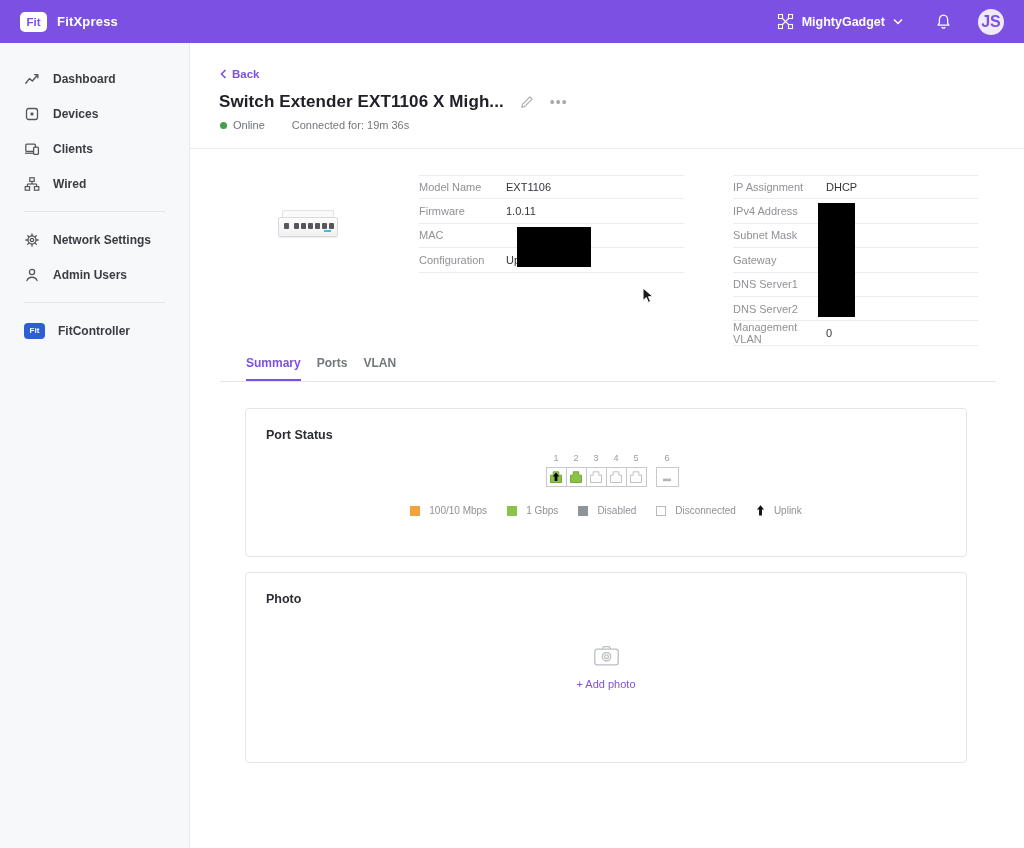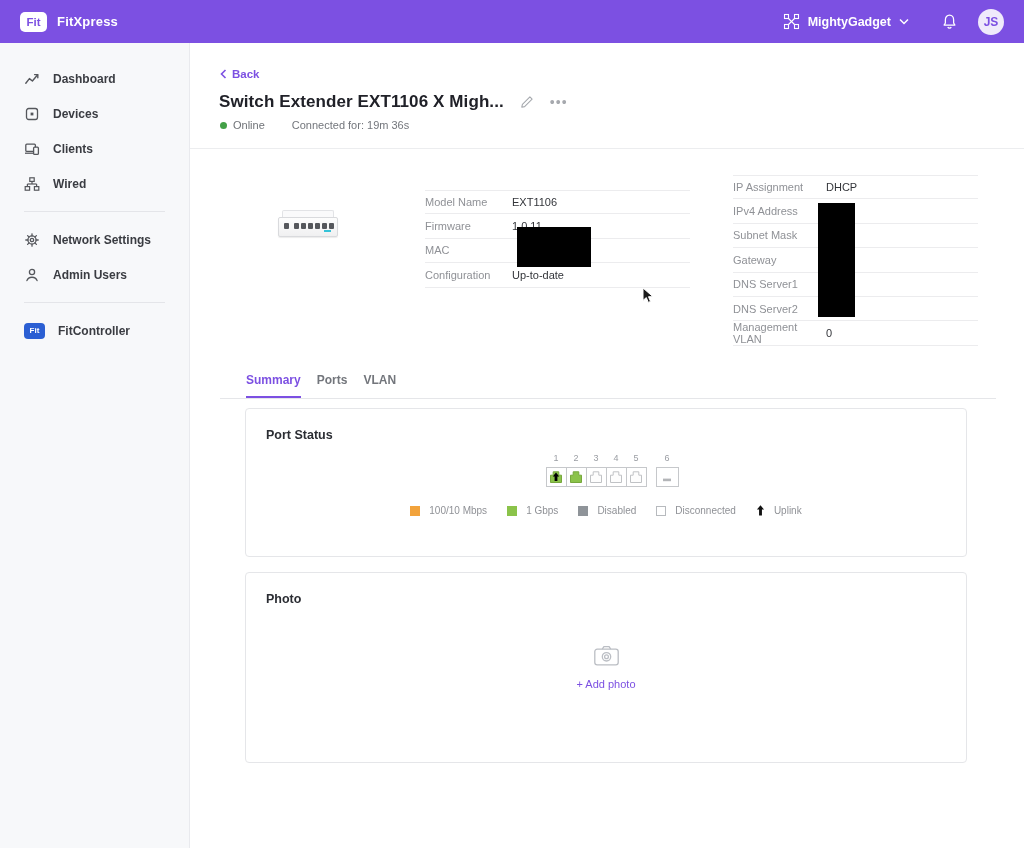--- a/index.html
+++ b/index.html
@@ -21,22 +21,22 @@
     width:27px; height:20px; background:#ffffff; border-radius:5px;
     color:#7C50E2; font-weight:bold; font-size:11.5px;
     display:flex; align-items:center; justify-content:center;
   }
   .brand { color:#ffffff; font-size:13px; font-weight:bold; margin-left:10px; letter-spacing:.2px; }
   .topbar-right { margin-left:auto; display:flex; }
   .site-switcher { display:flex; align-items:center; gap:8px; cursor:pointer; }
   .site-name { color:#ffffff; font-size:12.5px; font-weight:bold; }
   .bell-wrap { margin-left:32px; display:flex; align-items:center; cursor:pointer; }
   .avatar {
-    margin-left:20px; width:26px; height:26px; border-radius:50%;
-    background:#EFEAFB; color:#7C50E2; font-size:12px; font-weight:bold;
+    margin-left:26px; width:26px; height:26px; border-radius:50%;
+    background:#EFEAFB; color:#7C50E2; font-size:16px; font-weight:bold;
     display:flex; align-items:center; justify-content:center; cursor:pointer;
   }
 
   
   .sidebar {
     position:absolute; top:43px; left:0; bottom:0; width:190px;
     background:#F7F8FA; border-right:1px solid #E9EAEE; padding-top:18px;
   }
   .nav-item {
     height:35px; display:flex; align-items:center; gap:13px;
@@ -79,39 +79,39 @@
   .switch-top {
     position:absolute; left:4px; top:7px; width:52px; height:8px;
     background:#fafafb; border:1px solid #e2e3e6; border-bottom:none; border-radius:2px 2px 0 0;
   }
   .switch-ports { position:absolute; left:6px; top:20px; display:flex; gap:2px; align-items:flex-start; }
   .sp { width:5px; height:6px; background:#55575c; border-radius:1px; }
   .sp.first { margin-right:3px; }
   .sp-led { position:absolute; left:46px; top:27px; width:7px; height:2px; background:#35c3d8; }
 
   .info-table { position:absolute; top:132px; }
-  .info-table.left  { left:235px; width:265px;margin-top:15px; }
+  .info-table.left  { left:229px; width:265px; }
   .info-table.right { left:543px; width:245px; }
   .info-row {
     display:flex; align-items:center; height:24.4px;
     border-bottom:1px solid #ECECEE; font-size:11px;
   }
   .info-row.first { border-top:1px solid #ECECEE; }
   .info-table.left  .info-label { width:87px; }
   .info-table.right .info-label { width:93px; }
   .info-label { color:#8F9196; }
   .info-value { color:#33353a; }
 
   .redaction { position:absolute; background:#000; z-index:5; }
   .redaction.r1 { left:517px; top:227px; width:74px; height:40px; }
   .redaction.r2 { left:818px; top:203px; width:37px; height:114px; }
 
   
   .tabs {
-    position:absolute; left:30px; top:330px; width:776px; height:26px;
+    position:absolute; left:30px; top:313px; width:776px; height:26px;
     border-bottom:1px solid #E5E6E9; display:flex; gap:16px; padding-left:26px;
   }
   .tab {
     font-size:12px; color:#73767c; font-weight:bold; cursor:pointer;
     padding-bottom:9px; border-bottom:2px solid transparent;
   }
   .tab.active { color:#7C50E2; border-bottom-color:#7C50E2; }
 
   
   .card {

